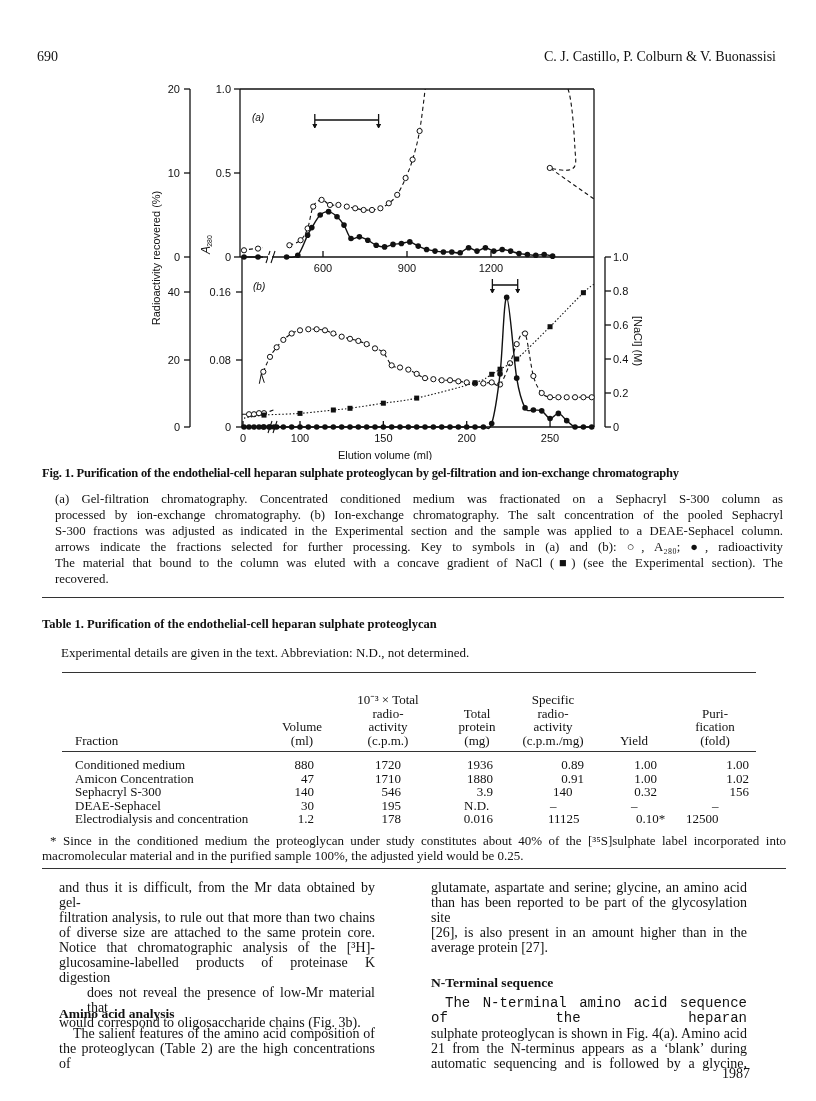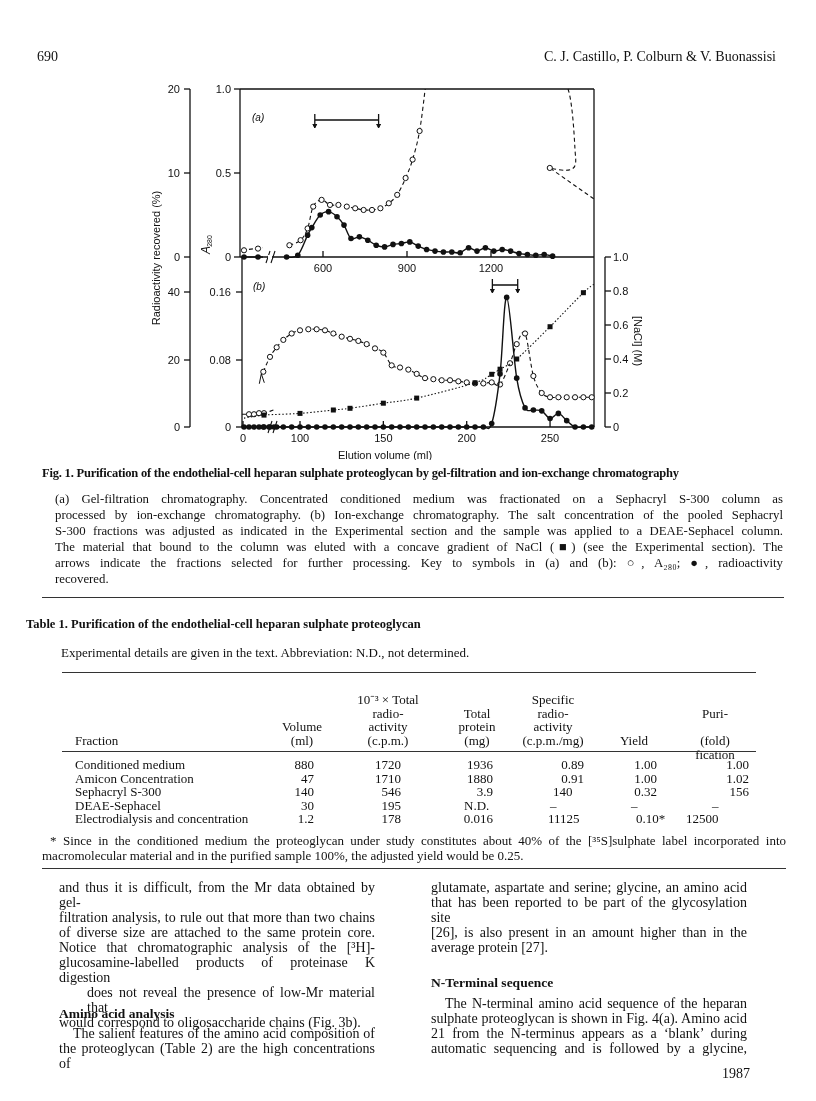--- a/index.html
+++ b/index.html
@@ -277,47 +277,47 @@
       <rect x="547.55" y="324.2" width="5" height="5" fill="#111"></rect>
       <rect x="580.89" y="290.2" width="5" height="5" fill="#111"></rect>
     </g>
 </svg>
 
 <div class="abs caption-title" style="left:42px;top:466px;width:740px;">Fig. 1. Purification of the endothelial-cell heparan sulphate proteoglycan by gel-filtration and ion-exchange chromatography</div>
 <div class="abs caption-body" id="caption-body" style="left:55px;top:491px;width:728px;">
     <div style="text-align-last: justify;">(a) Gel-filtration chromatography. Concentrated conditioned medium was fractionated on a Sephacryl S-300 column as</div>
     <div style="text-align-last: justify;">processed by ion-exchange chromatography. (b) Ion-exchange chromatography. The salt concentration of the pooled Sephacryl</div>
     <div style="text-align-last: justify;">S-300 fractions was adjusted as indicated in the Experimental section and the sample was applied to a DEAE-Sephacel column.</div>
+    <div style="text-align-last: justify;">arrows indicate the fractions selected for further processing. Key to symbols in (a) and (b): ○, A₂₈₀; ●, radioactivity</div>
     <div style="text-align-last: justify;">The material that bound to the column was eluted with a concave gradient of NaCl (■) (see the Experimental section). The</div>
-    <div style="text-align-last: justify;">arrows indicate the fractions selected for further processing. Key to symbols in (a) and (b): ○, A₂₈₀; ●, radioactivity</div>
     <div>recovered.</div>
   </div>
 <div class="rule" style="left:42px;top:597px;width:742px;"></div>
 
-<div class="abs tbl-title" style="left:26px;top:617px;">Table 1. Purification of the endothelial-cell heparan sulphate proteoglycan</div>
+<div class="abs tbl-title" style="left:42px;top:617px;">Table 1. Purification of the endothelial-cell heparan sulphate proteoglycan</div>
 <div class="abs tbl-note" style="left:61px;top:645px;">Experimental details are given in the text. Abbreviation: N.D., not determined.</div>
 <div class="rule" style="left:62px;top:672px;width:694px;"></div>
 <div id="table-headers">
     <div class="hcell" style="left: 75px; text-align: left; top: 733.5px;">Fraction</div>
     <div class="hcell" style="left: 252px; width: 100px; top: 720px;">Volume</div>
     <div class="hcell" style="left: 252px; width: 100px; top: 733.5px;">(ml)</div>
     <div class="hcell" style="left: 338px; width: 100px; top: 693px;">10⁻³ × Total</div>
     <div class="hcell" style="left: 338px; width: 100px; top: 706.5px;">radio-</div>
     <div class="hcell" style="left: 338px; width: 100px; top: 720px;">activity</div>
     <div class="hcell" style="left: 338px; width: 100px; top: 733.5px;">(c.p.m.)</div>
     <div class="hcell" style="left: 427px; width: 100px; top: 706.5px;">Total</div>
     <div class="hcell" style="left: 427px; width: 100px; top: 720px;">protein</div>
     <div class="hcell" style="left: 427px; width: 100px; top: 733.5px; text-align: center;">(mg)</div>
     <div class="hcell" style="left: 503px; width: 100px; top: 693px;">Specific</div>
     <div class="hcell" style="left: 503px; width: 100px; top: 706.5px;">radio-</div>
     <div class="hcell" style="left: 503px; width: 100px; top: 720px;">activity</div>
     <div class="hcell" style="left: 503px; width: 100px; top: 733.5px;">(c.p.m./mg)</div>
     <div class="hcell" style="left: 584px; width: 100px; top: 733.5px;">Yield</div>
     <div class="hcell" style="left: 665px; width: 100px; top: 706.5px;">Puri-</div>
-    <div class="hcell" style="left: 665px; width: 100px; top: 720px; margin-top: 28px;">fication</div>
+    <div class="hcell" style="left: 665px; width: 100px; top: 720px;">fication</div>
     <div class="hcell" style="left: 665px; width: 100px; top: 733.5px;">(fold)</div>
   </div>
 <div class="rule" style="left:62px;top:751px;width:694px;"></div>
 <div id="table-body">
     <div>
       <div class="col" style="top: 758px; left: 75px;">Conditioned medium</div>
       <div class="col" style="top: 758px; right: 502px;">880</div>
       <div class="col" style="top: 758px; right: 415px;">1720</div>
       <div class="col" style="top: 758px; right: 323px;">1936</div>
       <div class="col" style="top: 758px; right: 232px;">0.89</div>
@@ -377,24 +377,24 @@
     <div>would correspond to oligosaccharide chains (Fig. 3b).</div>
   </div>
 <div class="sec-head" style="left:59px;top:1006px;">Amino acid analysis</div>
 <div class="body-text" id="sec1" style="left:59px;top:1026px;">
     <div style="text-align-last: justify; text-indent: 14px;">The salient features of the amino acid composition of</div>
     <div style="text-align-last: justify;">the proteoglycan (Table 2) are the high concentrations of</div>
   </div>
 
 <div class="body-text" id="right-col" style="left:431px;top:880px;">
     <div style="text-align-last: justify;">glutamate, aspartate and serine; glycine, an amino acid</div>
-    <div style="text-align-last: justify;">that has been reported to be part of the glycosylation site</div>
+    <div style="text-align-last: justify;">than has been reported to be part of the glycosylation site</div>
     <div style="text-align-last: justify;">[26], is also present in an amount higher than in the</div>
     <div>average protein [27].</div>
   </div>
 <div class="sec-head" style="left:431px;top:975px;">N-Terminal sequence</div>
 <div class="body-text" id="sec2" style="left:431px;top:996px;">
-    <div style="text-align-last: justify; text-indent: 14px;">The N-terminal amino acid sequence of the heparan</div>
+    <div style="text-align-last: justify; text-indent: 14px; font-family: Liberation Mono, monospace;">The N-terminal amino acid sequence of the heparan</div>
     <div style="text-align-last: justify;">sulphate proteoglycan is shown in Fig. 4(a). Amino acid</div>
     <div style="text-align-last: justify;">21 from the N-terminus appears as a ‘blank’ during</div>
     <div style="text-align-last: justify;">automatic sequencing and is followed by a glycine,</div>
   </div>
 <div class="abs" style="left:722px;top:1066px;font-size:14px;">1987</div>
 
 </body></html>

